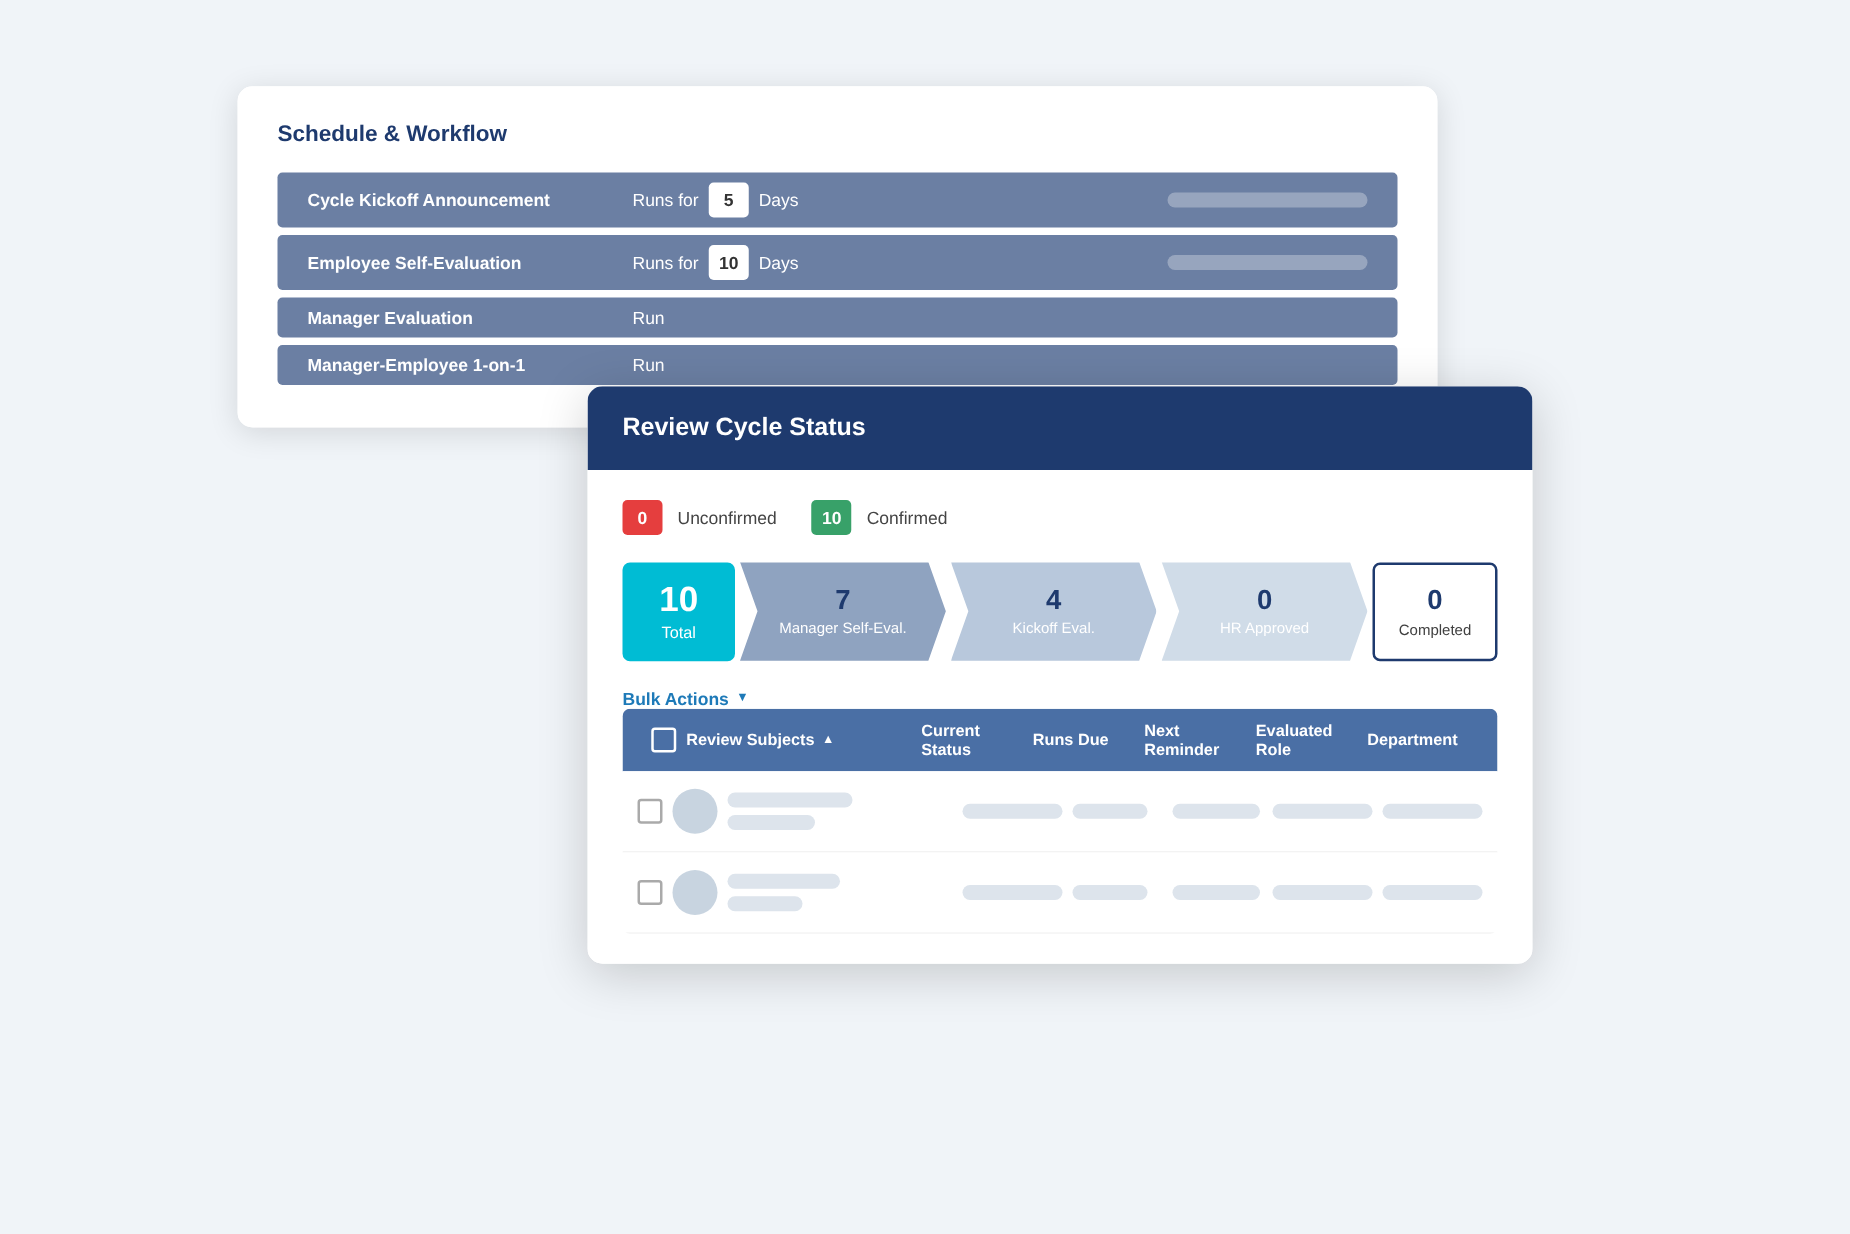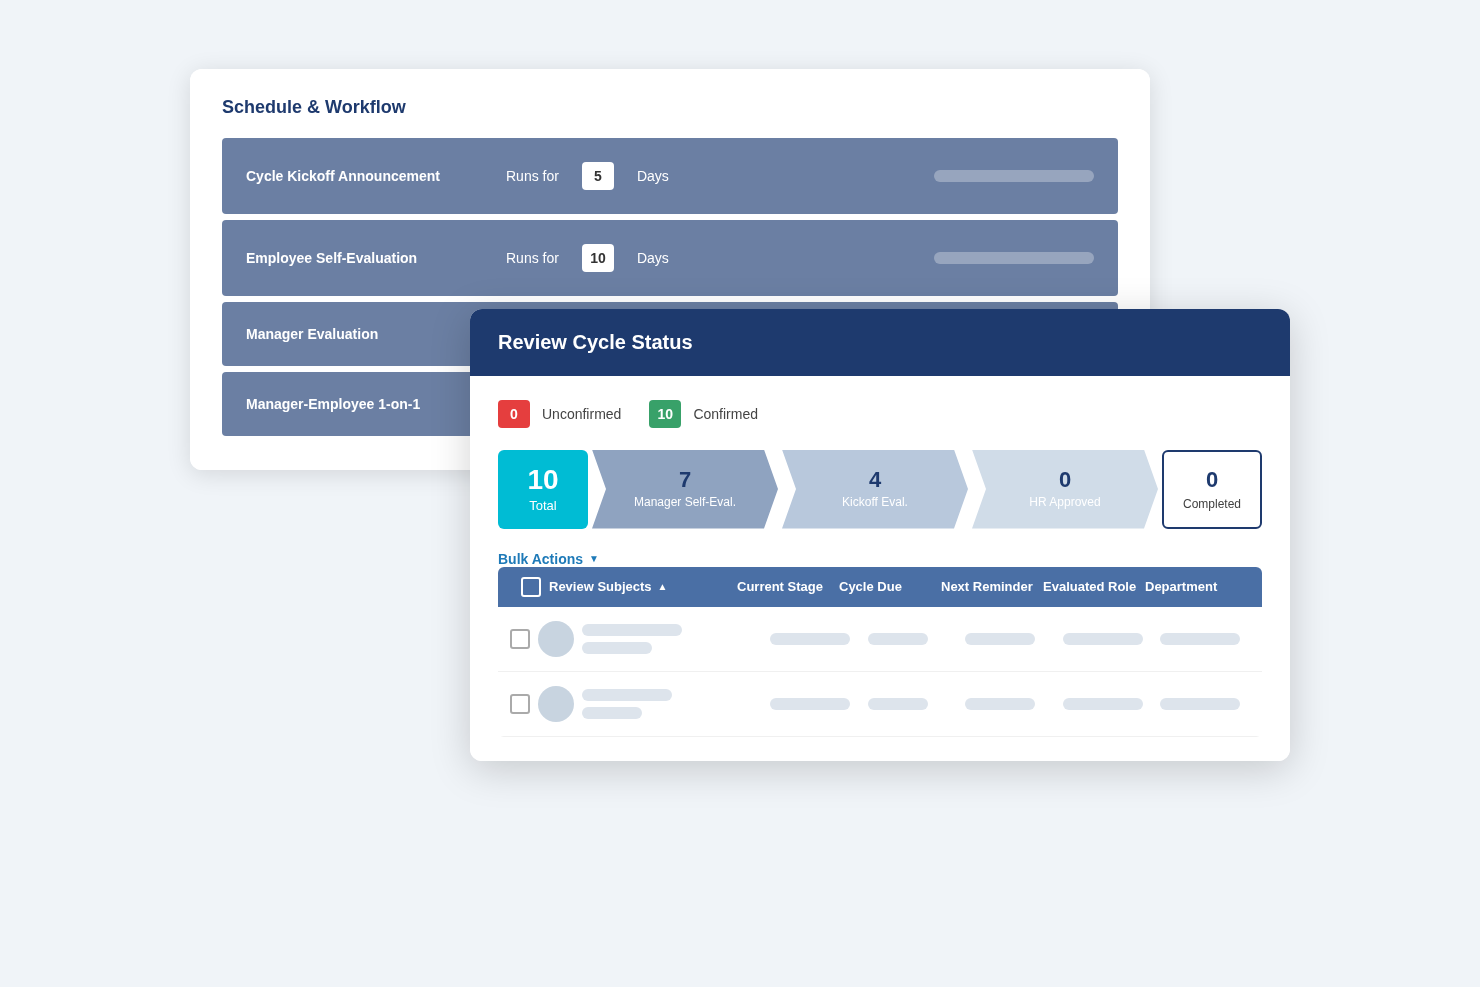--- a/index.html
+++ b/index.html
@@ -52,39 +52,39 @@
     .card-bg-body h2 {
       color: #1e3a6e;
       font-size: 18px;
       font-weight: 700;
       margin-bottom: 20px;
     }
 
     .workflow-row {
       background: #6b7fa3;
       margin-bottom: 6px;
-      padding: 24px 24px;
+      padding: 8px 24px;
       display: flex;
       align-items: center;
       border-radius: 4px;
     }
 
     .workflow-row-label {
       color: #fff;
       font-weight: 600;
       font-size: 14px;
       flex: 0 0 260px;
     }
 
     .workflow-row-runs {
       color: #fff;
       font-size: 14px;
       display: flex;
       align-items: center;
-      gap: 23px;
+      gap: 8px;
     }
 
     .runs-badge {
       background: #fff;
       color: #333;
       border-radius: 4px;
       width: 32px;
       height: 28px;
       display: flex;
       align-items: center;
@@ -99,21 +99,21 @@
       height: 12px;
       background: rgba(255,255,255,0.3);
       border-radius: 6px;
     }
 
     
     .card-fg {
       position: absolute;
       top: 240px;
       left: 280px;
-      width: 820px;
+      width: 756px;
       background: #fff;
       border-radius: 12px;
       box-shadow: 0 8px 40px rgba(0,0,0,0.18);
       overflow: hidden;
     }
 
     .card-fg-header {
       background: #1e3a6e;
       padding: 22px 28px;
     }
@@ -452,22 +452,22 @@
         <span class="bulk-actions-arrow">▼</span>
       </div>
 
       <div class="table-container">
         <div class="table-header">
           <div class="table-header-checkbox"></div>
           <div class="table-col table-col-subjects">
             <span>Review Subjects</span>
             <span class="sort-icon">▲</span>
           </div>
-          <div class="table-col table-col-stage">Current Stage</div>
-          <div class="table-col table-col-due">Cycle Due</div>
+          <div class="table-col table-col-stage">Current Status</div>
+          <div class="table-col table-col-due">Runs Due</div>
           <div class="table-col table-col-reminder">Next Reminder</div>
           <div class="table-col table-col-role">Evaluated Role</div>
           <div class="table-col table-col-dept">Department</div>
         </div>
 
         <div class="table-row">
           <div class="table-row-checkbox"></div>
           <div class="table-row-avatar"></div>
           <div class="table-row-col table-col-subjects-cell">
             <div class="table-row-placeholder" style="width:100px;"></div>

